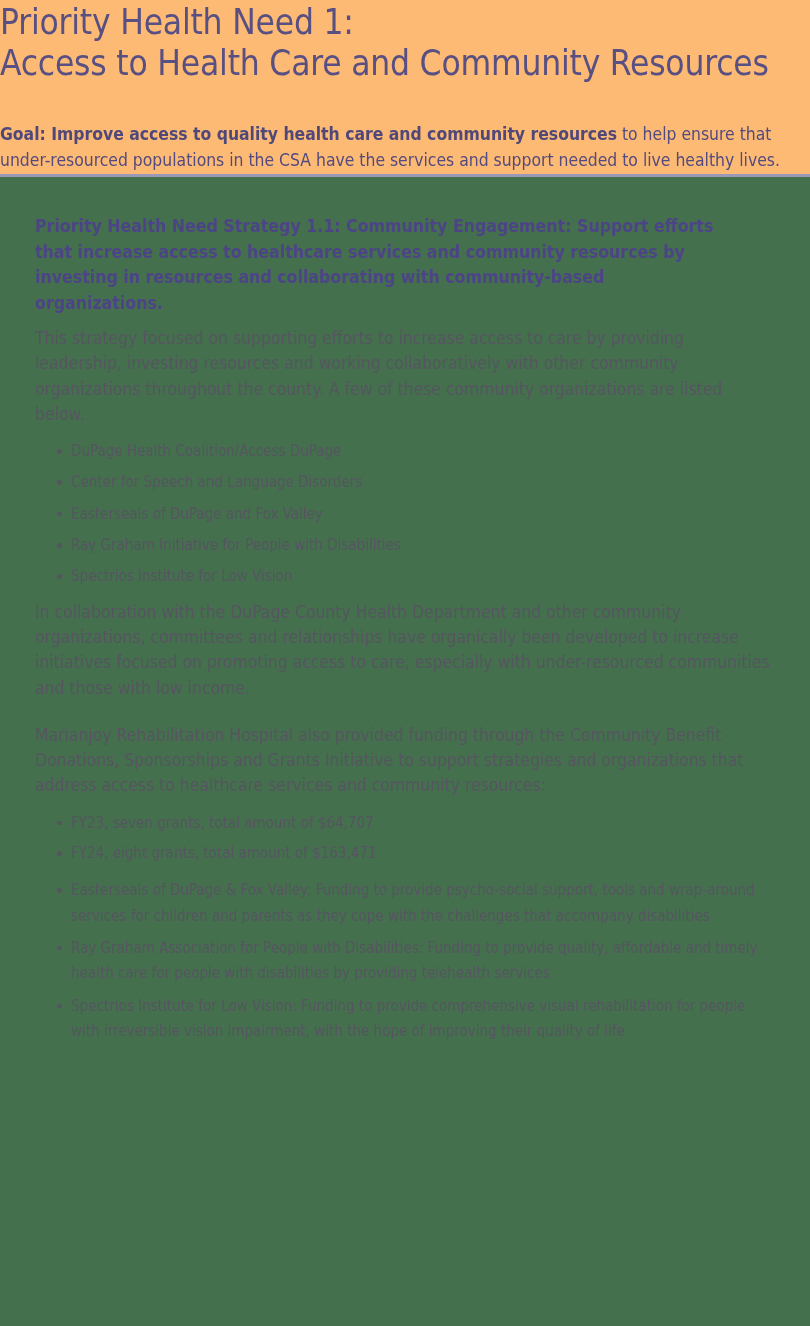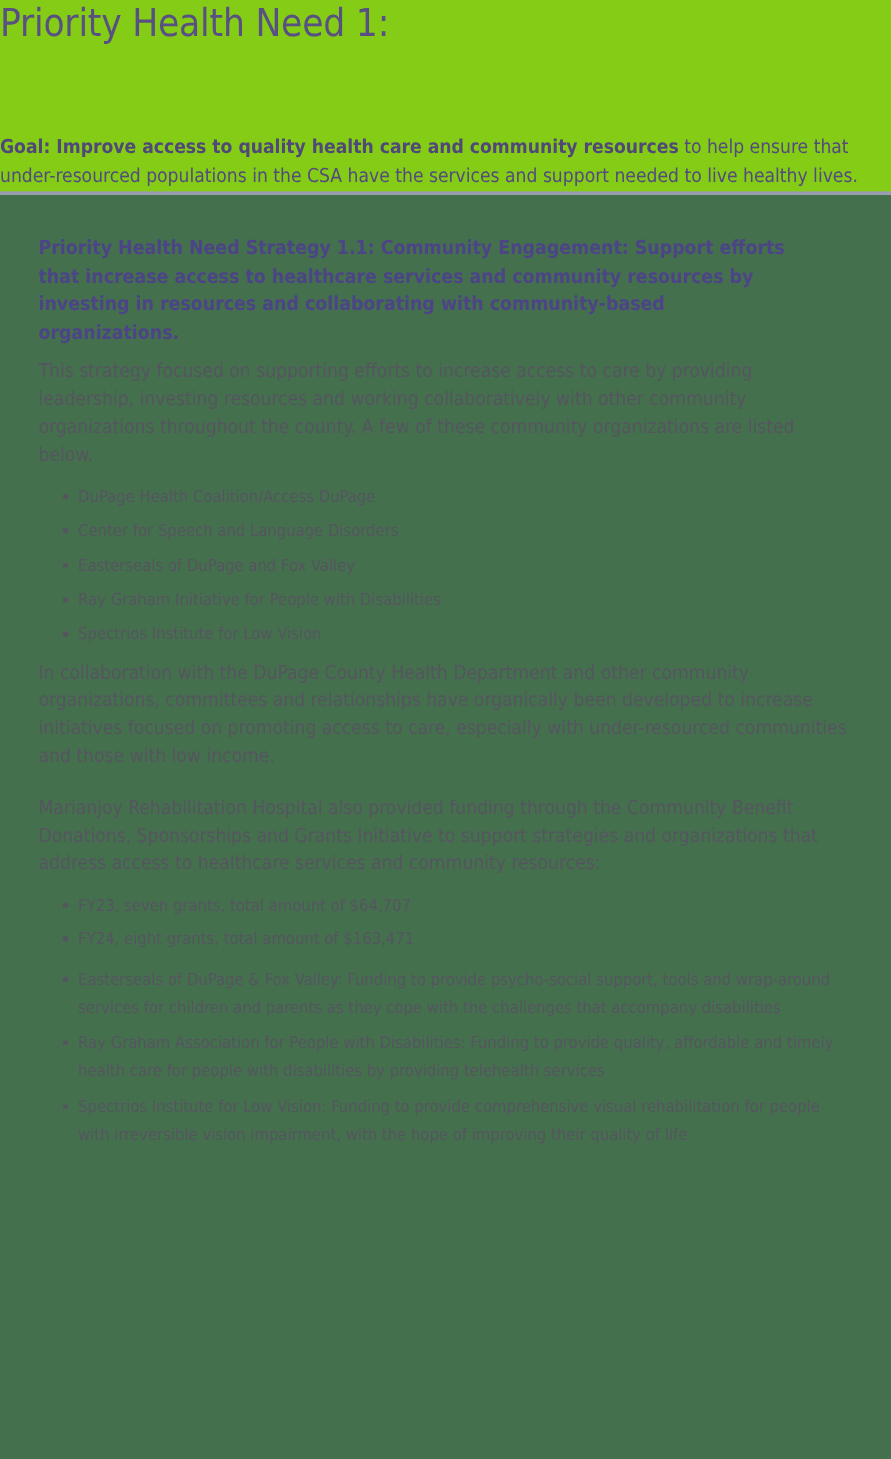--- a/index.html
+++ b/index.html
@@ -22,21 +22,21 @@
     background: #ffffff;
   }
 
   
   .header {
     position: absolute;
     left: 0;
     top: 0;
     width: 810px;
     height: 176px;
-    background: #84cc16;
+    background: #fdba74;
     box-sizing: border-box;
   }
   .page-title {
     position: absolute;
     left: 0px;
     top: 2px;
     width: 800px;
     color: #584f83;
     font-size: 35px;
     font-weight: 400;
@@ -142,20 +142,21 @@
   .spacer-1 { height: 14px; }
 </style>
 </head>
 <body>
 
 <div class="page">
 
   <div class="header">
     <div class="page-title">
       <span class="t-line">Priority Health Need 1:</span>
+      <span class="t-line">Access to Health Care and Community Resources</span>
     </div>
     <p class="goal"><b>Goal: Improve access to quality health care and community resources</b><span> to help ensure that under-resourced populations in the CSA have the services and support needed to live healthy lives.</span></p>
     <div class="divider"></div>
   </div>
 
   <div class="body-region">
     <div class="content">
 
       <p class="strategy-heading">Priority Health Need Strategy 1.1: Community Engagement: Support efforts that increase access to healthcare services and community resources by investing in resources and collaborating with community-based organizations.</p>
 

